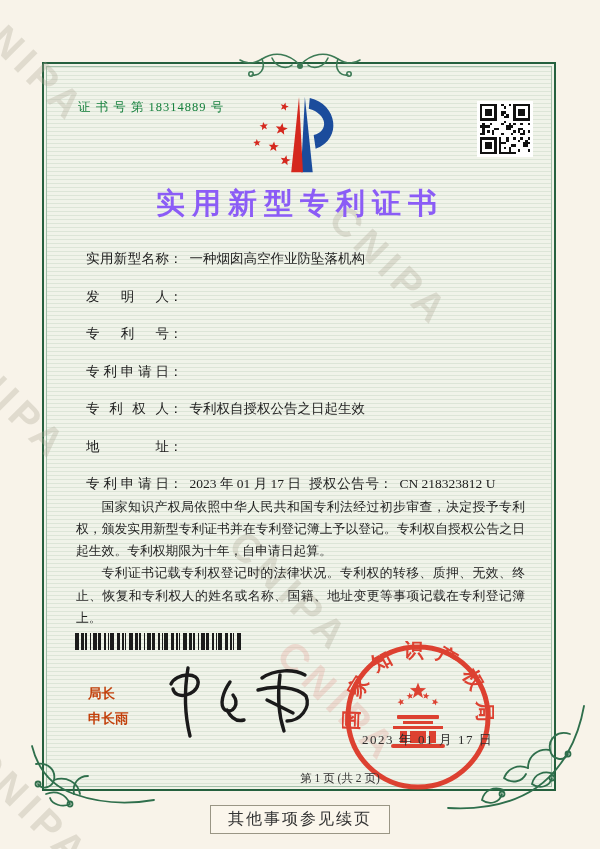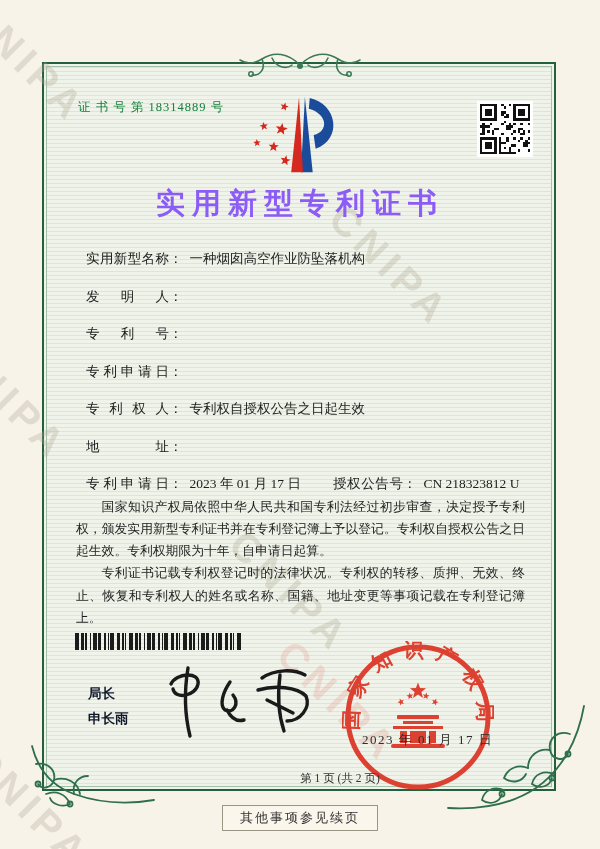--- a/index.html
+++ b/index.html
@@ -44,39 +44,39 @@
   .logo{position:absolute;left:251px;top:94px;width:98px;height:84px;}
   .title{
     position:absolute;left:0;top:184px;width:100%;
     text-align:center;font-size:29px;font-weight:700;letter-spacing:7px;color:#8b5cf6;
   }
 
   .fields{position:absolute;left:86px;top:247px;width:440px;font-size:13.5px;font-weight:500;color:#1d1d1d;}
   .frow{display:flex;align-items:flex-start;margin-bottom:14.5px;line-height:23px;white-space:nowrap;}
   .flabel{display:inline-block;width:83px;text-align:justify;text-align-last:justify;}
   .fcolon{margin-right:7px;}
-  .pair2{margin-left:32px;display:flex;}
+  .pair2{margin-left:8px;display:flex;}
   .pair2 .flabel{width:70px;}
 
   .paras{position:absolute;left:76px;top:496px;width:449px;font-size:12.8px;line-height:1.73;text-align:justify;color:#1f1f1f;}
   .paras p{margin:0;text-indent:2em;}
 
   .barcode{position:absolute;left:75px;top:633px;width:166px;height:17px;}
 
-  .issuer{position:absolute;left:88px;top:681px;font-size:13.5px;font-weight:600;color:#0f172a;line-height:25px;}
+  .issuer{position:absolute;left:88px;top:681px;font-size:13.5px;font-weight:600;color:#c2410c;line-height:25px;}
   .signature{position:absolute;left:148px;top:658px;width:185px;height:88px;}
 
   .seal{position:absolute;left:342px;top:641px;width:152px;height:152px;opacity:0.93;}
   .date-stamp{position:absolute;left:362px;top:731px;font-size:13px;letter-spacing:1.5px;color:#2e2e2e;z-index:5;}
 
   .page-info{position:absolute;left:0;top:771px;width:100%;text-align:center;font-size:11.5px;color:#333;margin-left:40px;}
   .cont-box{
     position:absolute;left:50%;top:805px;transform:translateX(-50%);
     border:1px solid #9a9685;background:#fbf6ec;
-    padding:3px 17px;font-size:13px;color:#333;letter-spacing:2px;white-space:nowrap;
+    padding:3px 17px;font-size:16px;color:#333;letter-spacing:2px;white-space:nowrap;
   }
 
   .flourish{position:absolute;z-index:4;}
   .fl-top{left:238px;top:49px;width:124px;height:34px;}
   .fl-bl{left:26px;top:742px;width:132px;height:76px;}
   .fl-br{left:442px;top:700px;width:148px;height:118px;}
   svg{display:block;}
 </style>
 </head>
 <body>

